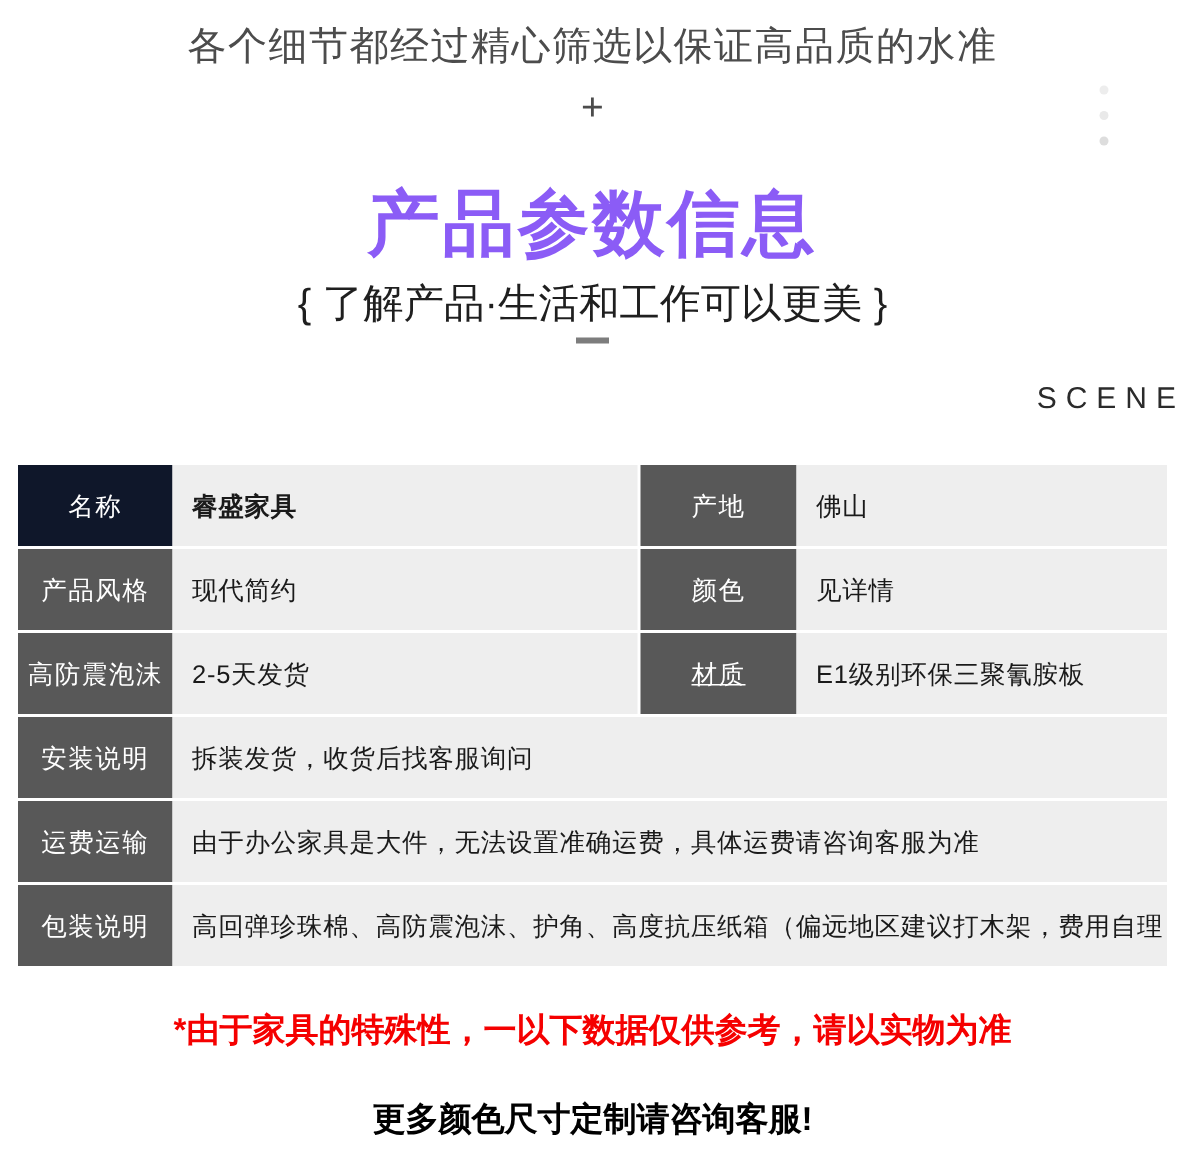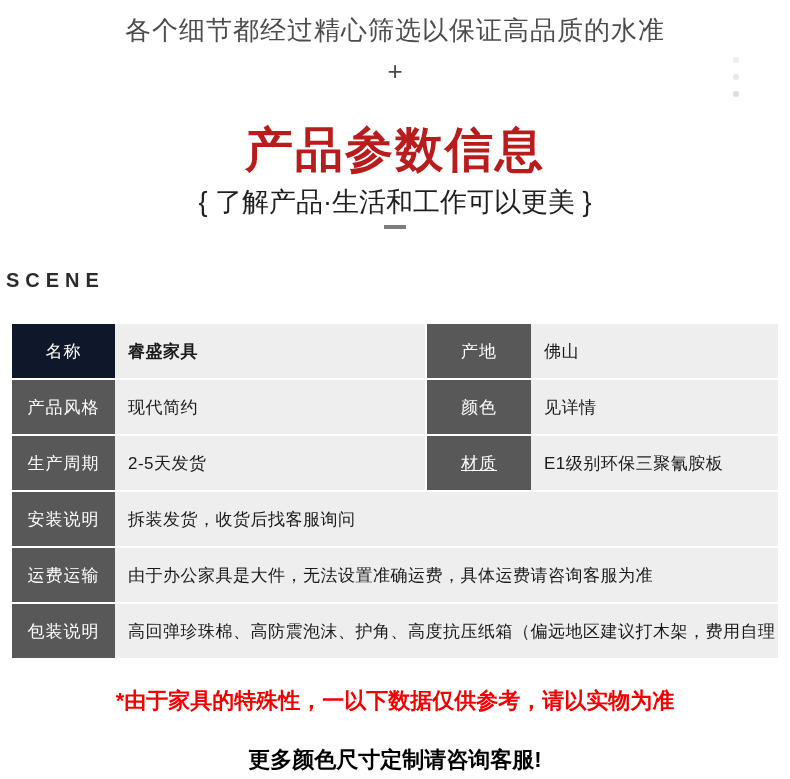--- a/index.html
+++ b/index.html
@@ -35,42 +35,42 @@
   .corner-dots .dot { width: 6px; height: 6px; border-radius: 50%; margin-bottom: 11px; }
   .corner-dots .d1 { background: #ededed; }
   .corner-dots .d2 { background: #e9e9e9; }
   .corner-dots .d3 { background: #dddddd; }
 
   .page-title {
     margin-top: 42px;
     text-align: center;
     font-size: 48px;
     font-weight: 700;
-    color: #b91c1c;
+    color: #8b5cf6;
     letter-spacing: 2px;
     line-height: 50px;
   }
   .page-subtitle {
     margin-top: 12px;
     text-align: center;
     font-size: 27px;
     font-weight: 400;
     color: #1f1f1f;
     line-height: 30px;
   }
   .divider-dash {
     width: 22px; height: 4px;
     margin: 8px auto 0 auto;
     background: #7d7d7d;
   }
   .scene-label {
-    margin-top: 40px;
-    text-align: left;
+    margin-top: 26px;
+    text-align: right;
     font-size: 20px;
-    font-weight: 700;
+    font-weight: 400;
     color: #2b2b2b;
     letter-spacing: 6px;
     text-indent: 6px;
     line-height: 22px;
   }
 
   
   .param-table { margin: 33px 12px 0 12px; }
   .prow { display: flex; height: 54px; margin-bottom: 2px; }
   .plabel {
@@ -136,21 +136,21 @@
         <div class="plabel second" style="background: rgb(88, 88, 88);">产地</div>
         <div class="pvalue" style="background: rgb(238, 238, 238);">佛山</div>
       </div>
       <div class="prow">
         <div class="plabel" style="background: rgb(88, 88, 88);">产品风格</div>
         <div class="pvalue fixed" style="background: rgb(238, 238, 238);">现代简约</div>
         <div class="plabel second" style="background: rgb(88, 88, 88);">颜色</div>
         <div class="pvalue" style="background: rgb(238, 238, 238);">见详情</div>
       </div>
       <div class="prow">
-        <div class="plabel" style="background: rgb(88, 88, 88);">生产周期</div>
+        <div class="plabel" style="background: rgb(88, 88, 88);">高防震泡沫</div>
         <div class="pvalue fixed" style="background: rgb(238, 238, 238);">2-5天发货</div>
         <div class="plabel second" style="background: rgb(88, 88, 88); text-decoration: underline;">材质</div>
         <div class="pvalue" style="background: rgb(238, 238, 238);">E1级别环保三聚氰胺板</div>
       </div>
       <div class="prow">
         <div class="plabel" style="background: rgb(88, 88, 88);">安装说明</div>
         <div class="pvalue" style="background: rgb(238, 238, 238);">拆装发货，收货后找客服询问</div>
       </div>
       <div class="prow">
         <div class="plabel" style="background: rgb(88, 88, 88);">运费运输</div>

